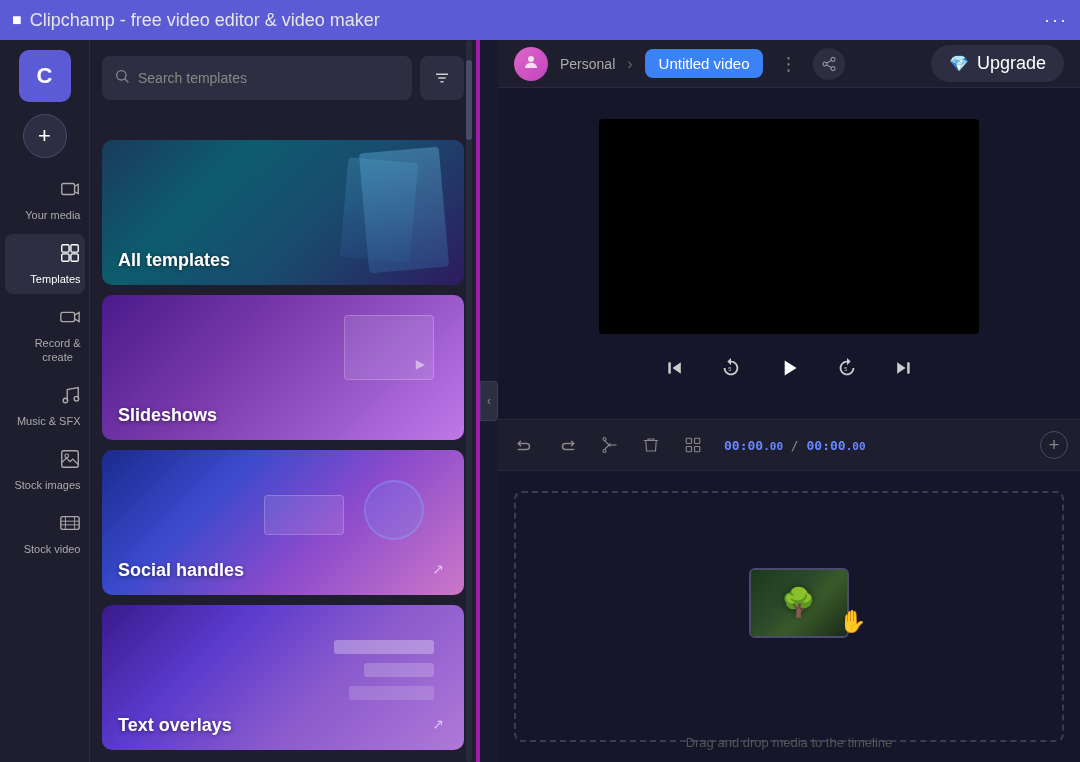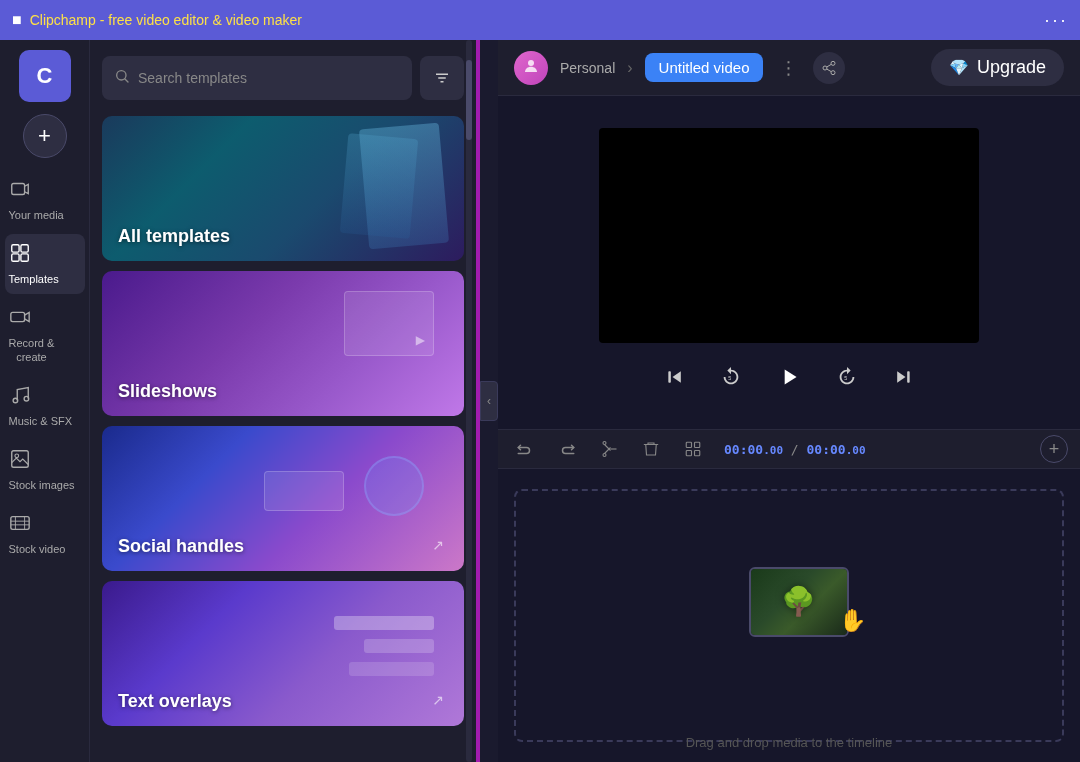--- a/index.html
+++ b/index.html
@@ -43,21 +43,21 @@
       width: 44px; height: 44px;
       border-radius: 50%;
       background: #2e2e42;
       border: 1px solid #4a4a6a;
       display: flex; align-items: center; justify-content: center;
       cursor: pointer;
       margin-bottom: 8px;
       color: white; font-size: 22px;
     }
     .sidebar-item {
-      display: flex; flex-direction: column; align-items: flex-start;
+      display: flex; flex-direction: column; align-items: flex-end;
       width: 80px; padding: 8px 4px;
       border-radius: 8px;
       cursor: pointer;
       gap: 4px;
     }
     .sidebar-item.active { background: #2e2e42; }
     .sidebar-item .icon { font-size: 20px; color: #aaa; }
     .sidebar-item .label { font-size: 11px; color: #aaa; text-align: center; line-height: 1.2; }
     .sidebar-item.active .icon, .sidebar-item.active .label { color: white; }
 
@@ -97,20 +97,21 @@
     }
 
     
     #templates-list {
       flex: 1;
       overflow-y: auto;
       padding: 0 12px 12px;
       display: flex;
       flex-direction: column;
       gap: 10px;
+      justify-content: flex-end;
     }
     #templates-list::-webkit-scrollbar { width: 6px; }
     #templates-list::-webkit-scrollbar-track { background: transparent; }
     #templates-list::-webkit-scrollbar-thumb { background: #444; border-radius: 3px; }
 
     .template-card {
       position: relative;
       width: 100%;
       height: 145px;
       border-radius: 10px;
@@ -243,21 +244,21 @@
     
     #editor {
       flex: 1;
       background: #16162a;
       display: flex;
       flex-direction: column;
     }
 
     
     #editor-header {
-      height: 56px;
+      height: 48px;
       background: #1e1e2e;
       display: flex;
       align-items: center;
       padding: 0 16px;
       gap: 12px;
       border-bottom: 1px solid #2a2a3e;
     }
     .avatar-circle {
       width: 34px; height: 34px;
       background: linear-gradient(135deg, #e066cc, #c044bb);
@@ -320,21 +321,21 @@
     }
     .ctrl-play {
       background: none; border: none; cursor: pointer;
       color: white; font-size: 24px;
       width: 40px; height: 40px;
       display: flex; align-items: center; justify-content: center;
     }
 
     
     #timeline-toolbar {
-      height: 40px;
+      height: 52px;
       background: #1e1e2e;
       display: flex;
       align-items: center;
       padding: 0 12px;
       gap: 12px;
       border-top: 1px solid #2a2a3e;
       border-bottom: 1px solid #2a2a3e;
     }
     .tl-btn {
       background: none; border: none; cursor: pointer;
@@ -428,21 +429,21 @@
       background: #4a4a6a;
       border-radius: 3px;
     }
   </style>
 </head>
 <body>
 
 <div id="titlebar">
   <div id="titlebar-left">
     <span style="color:white;font-size:16px;">■</span>
-    <span style="color:#fde047;font-size:14px;">Clipchamp - free video editor &amp; video maker</span>
+    <span style="color:#e5e5e5;font-size:18px;">Clipchamp - free video editor &amp; video maker</span>
   </div>
   <span style="color:white;font-size:18px;letter-spacing:2px;cursor:pointer;">···</span>
 </div>
 
 <div id="app">
 
   <div id="sidebar">
     <div class="sidebar-logo">
       <span style="color:white;font-size:22px;font-weight:bold;">C</span>
     </div>

